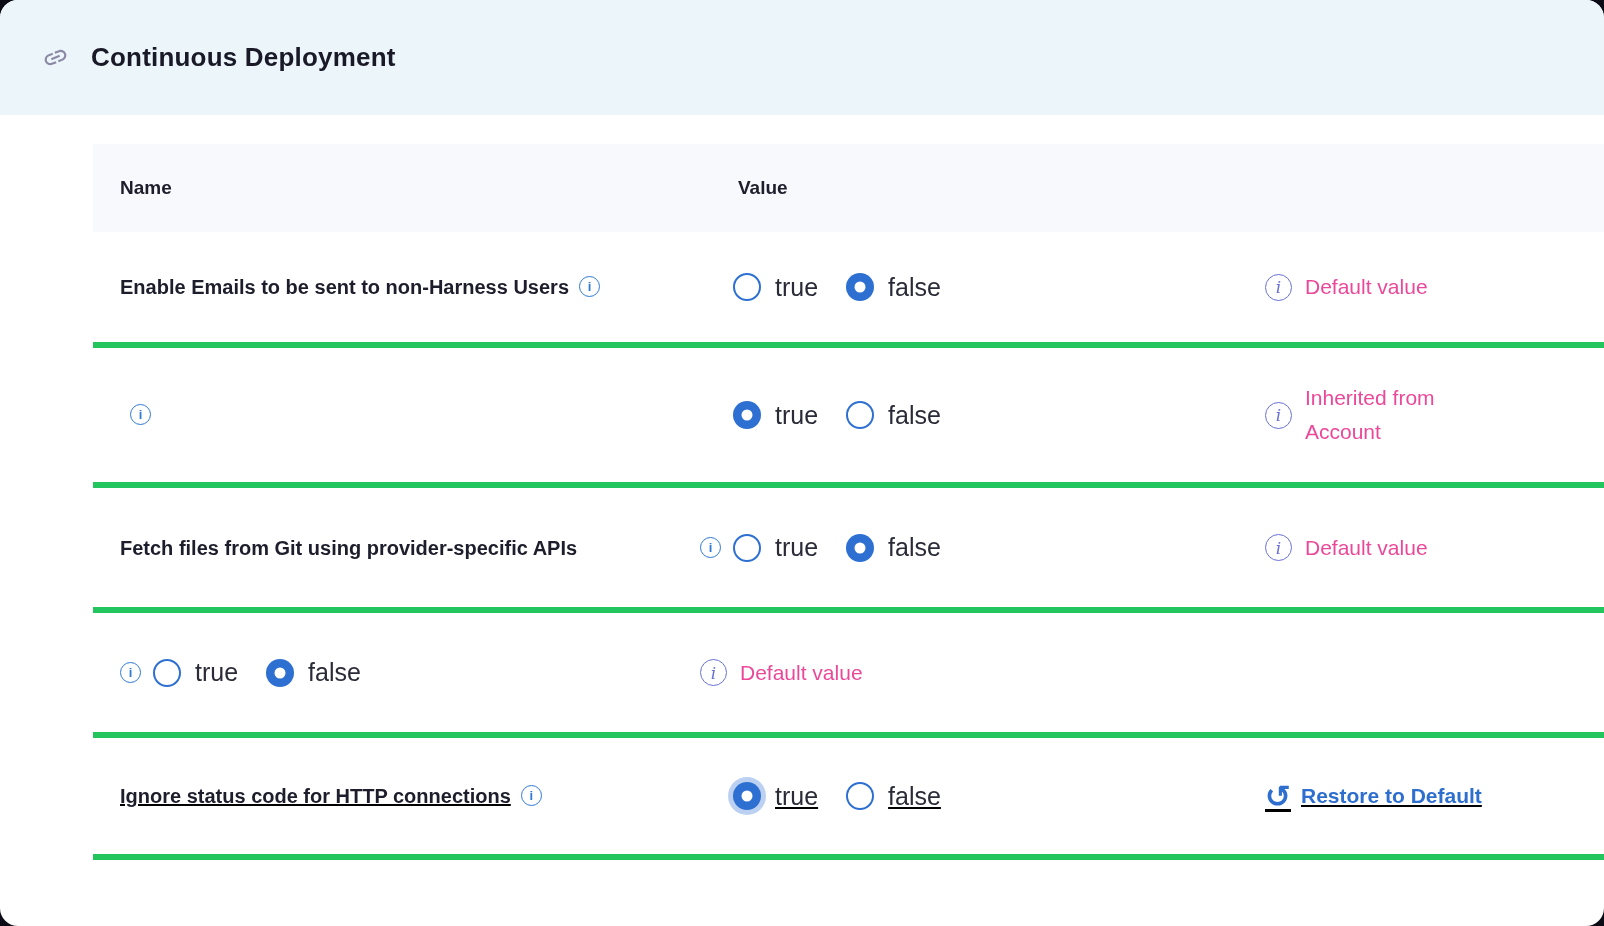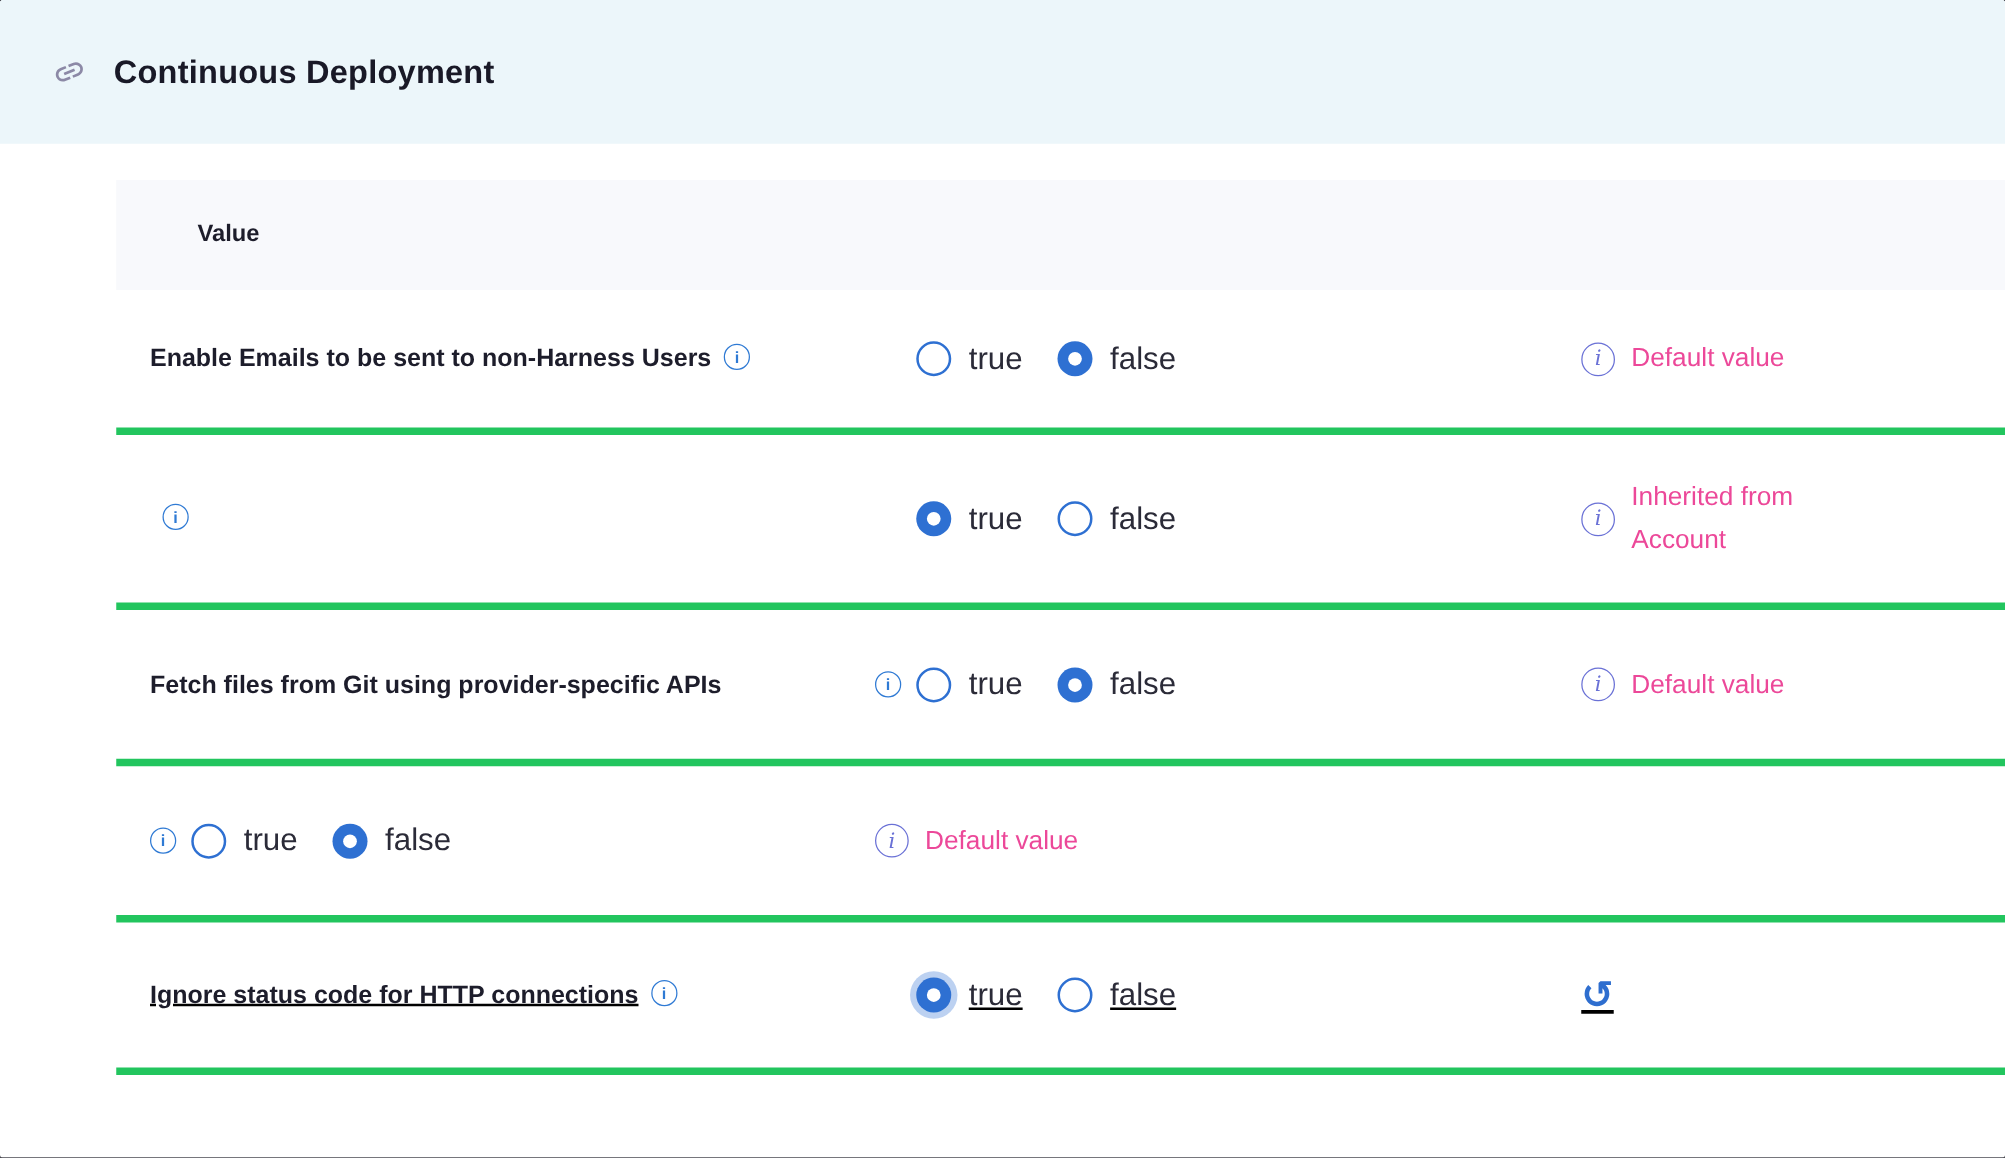--- a/index.html
+++ b/index.html
@@ -2,21 +2,21 @@
 <html><head>
 <meta charset="utf-8">
 <style>
   * { box-sizing: border-box; margin: 0; padding: 0; }
   html, body { background: #0c0c16; }
   body { font-family: "Liberation Sans", "DejaVu Sans", sans-serif; }
 
   .page {
     width: 1604px; height: 926px;
     background: #ffffff;
-    border-radius: 2px;
+    border-radius: 18px;
     overflow: hidden;
     position: relative;
   }
 
   
   .banner {
     height: 115px;
     background: #ecf6fa;
     display: flex;
     align-items: center;
@@ -169,20 +169,21 @@
 
   <div class="banner">
     <svg class="link-icon" viewBox="0 0 24 24" fill="#8c89a6" xmlns="http://www.w3.org/2000/svg">
       <path d="M3.9 12c0-1.71 1.39-3.1 3.1-3.1h4V7H7c-2.76 0-5 2.24-5 5s2.24 5 5 5h4v-1.9H7c-1.71 0-3.1-1.39-3.1-3.1zM8 13h8v-2H8v2zm9-6h-4v1.9h4c1.71 0 3.1 1.39 3.1 3.1s-1.39 3.1-3.1 3.1h-4V17h4c2.76 0 5-2.24 5-5s-2.24-5-5-5z"></path>
     </svg>
     <div class="banner-title">Continuous Deployment</div>
   </div>
 
   <div class="settings-table">
     <div class="thead">
+      <div class="col-name">Name</div>
       <div class="col-value">Value</div>
       <div></div>
     </div>
     <div>
   <div class="row">
     <div class="cell name-cell">
       <span>Enable Emails to be sent to non-Harness Users</span><span class="info-icon inline-info">
               <span>i</span>
             </span>
     </div>
@@ -300,18 +301,19 @@
         <span class="radio-label">true</span>
       </span>
       <span class="radio-wrap false-option">
         <span class="radio"></span>
         <span class="radio-label">false</span>
       </span>
     </div>
     <div class="cell status-cell">
 
       <span class="restore-icon">↺</span>
+      <span class="status-label">Restore to Default</span>
     </div>
   </div>
 </div>
   </div>
 
 </div>
 
 </body></html>

